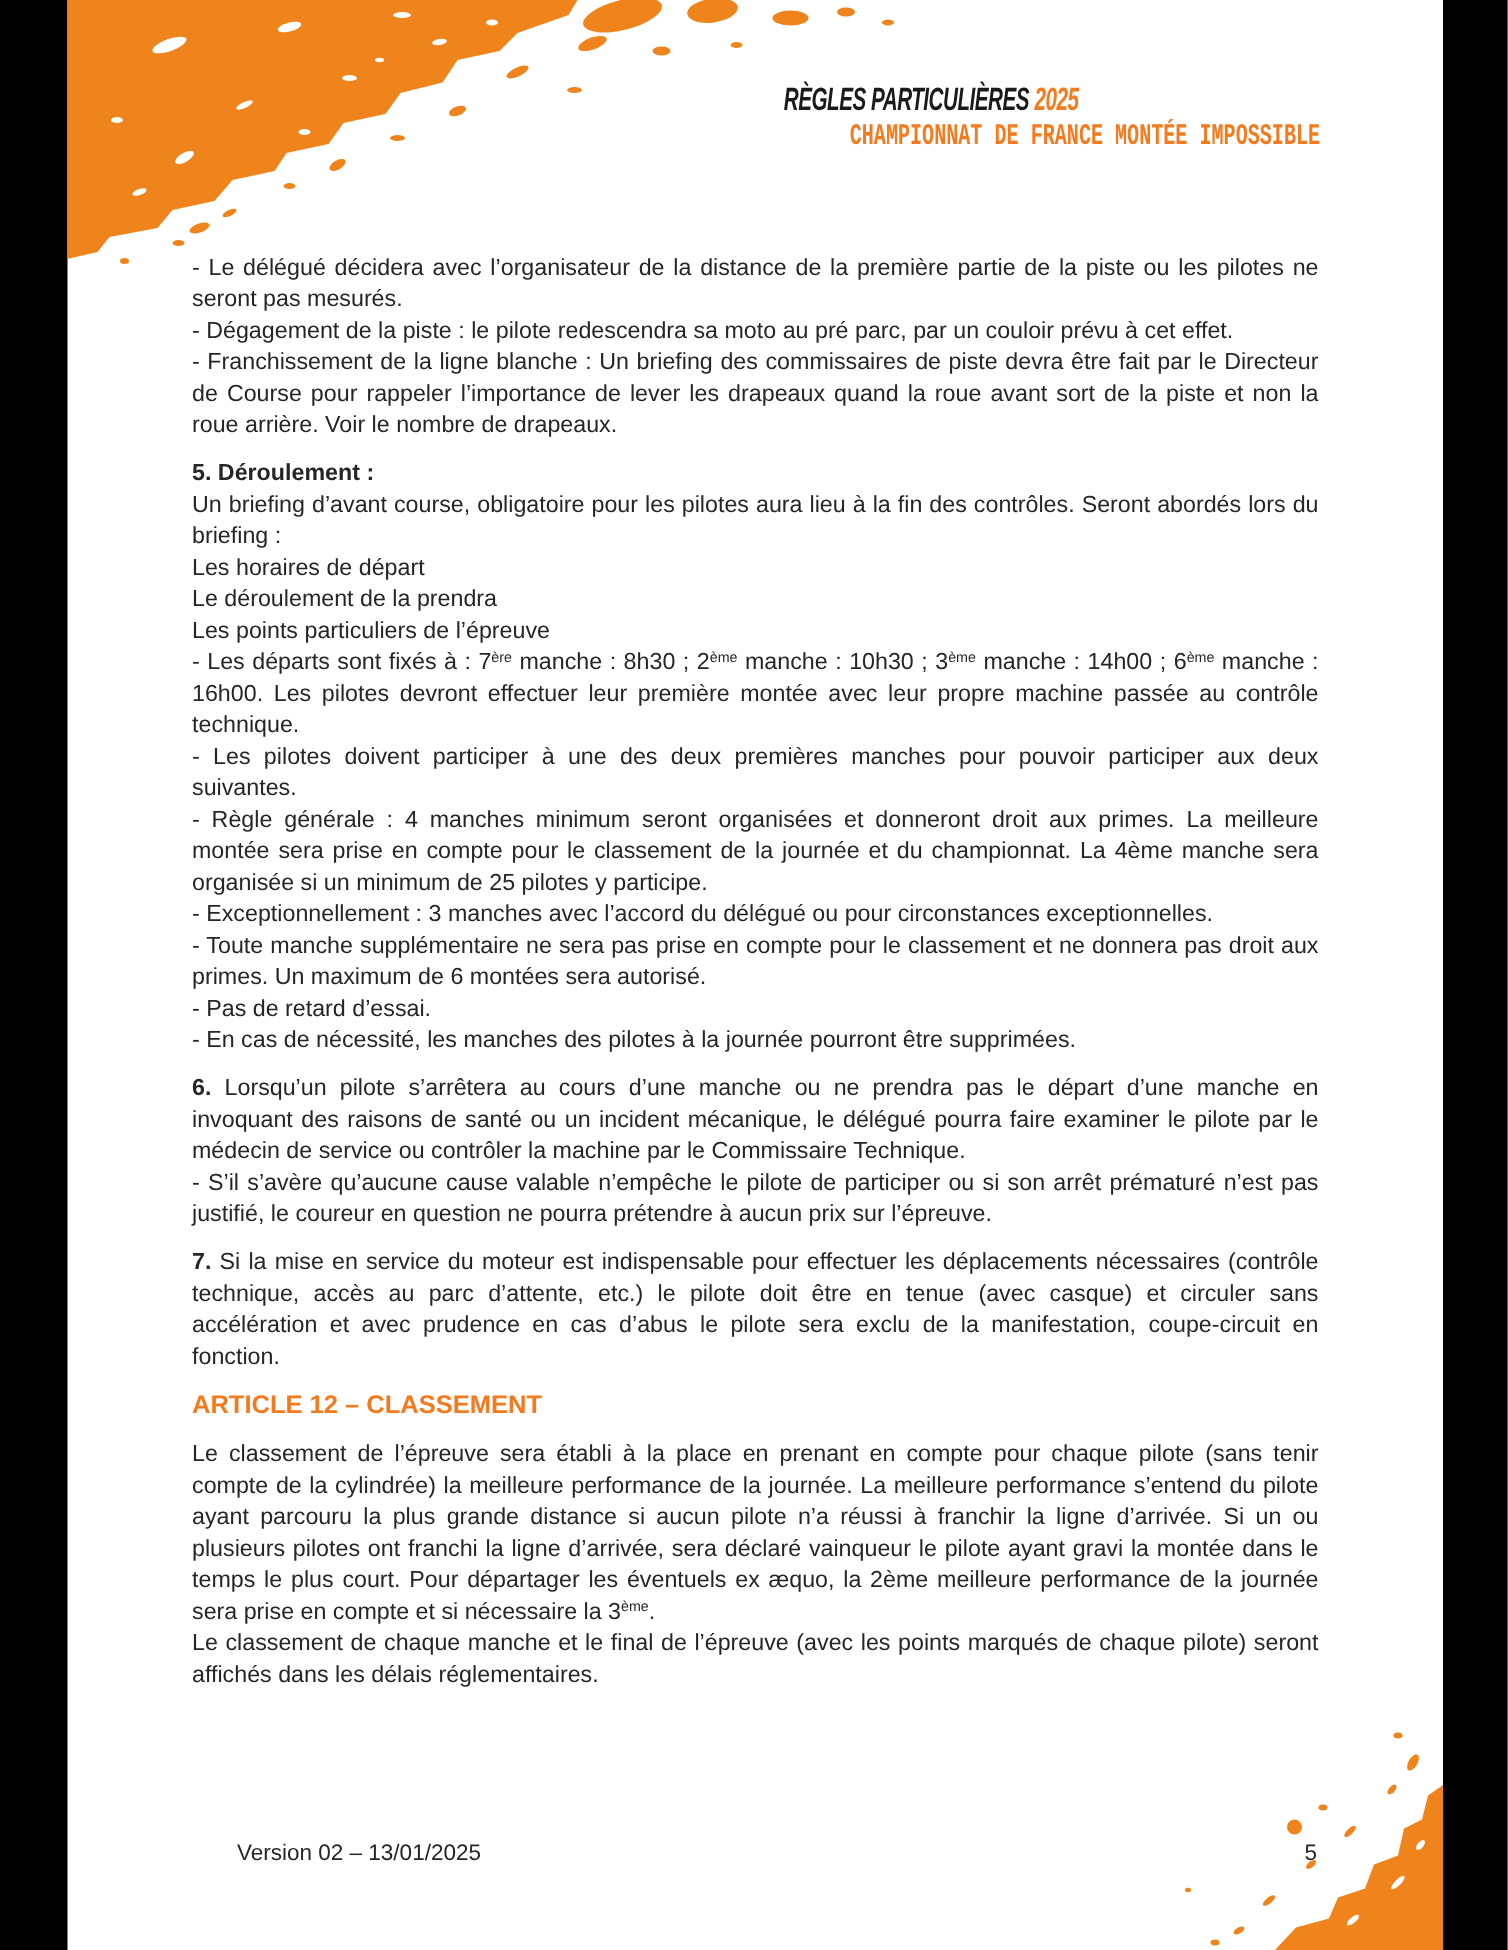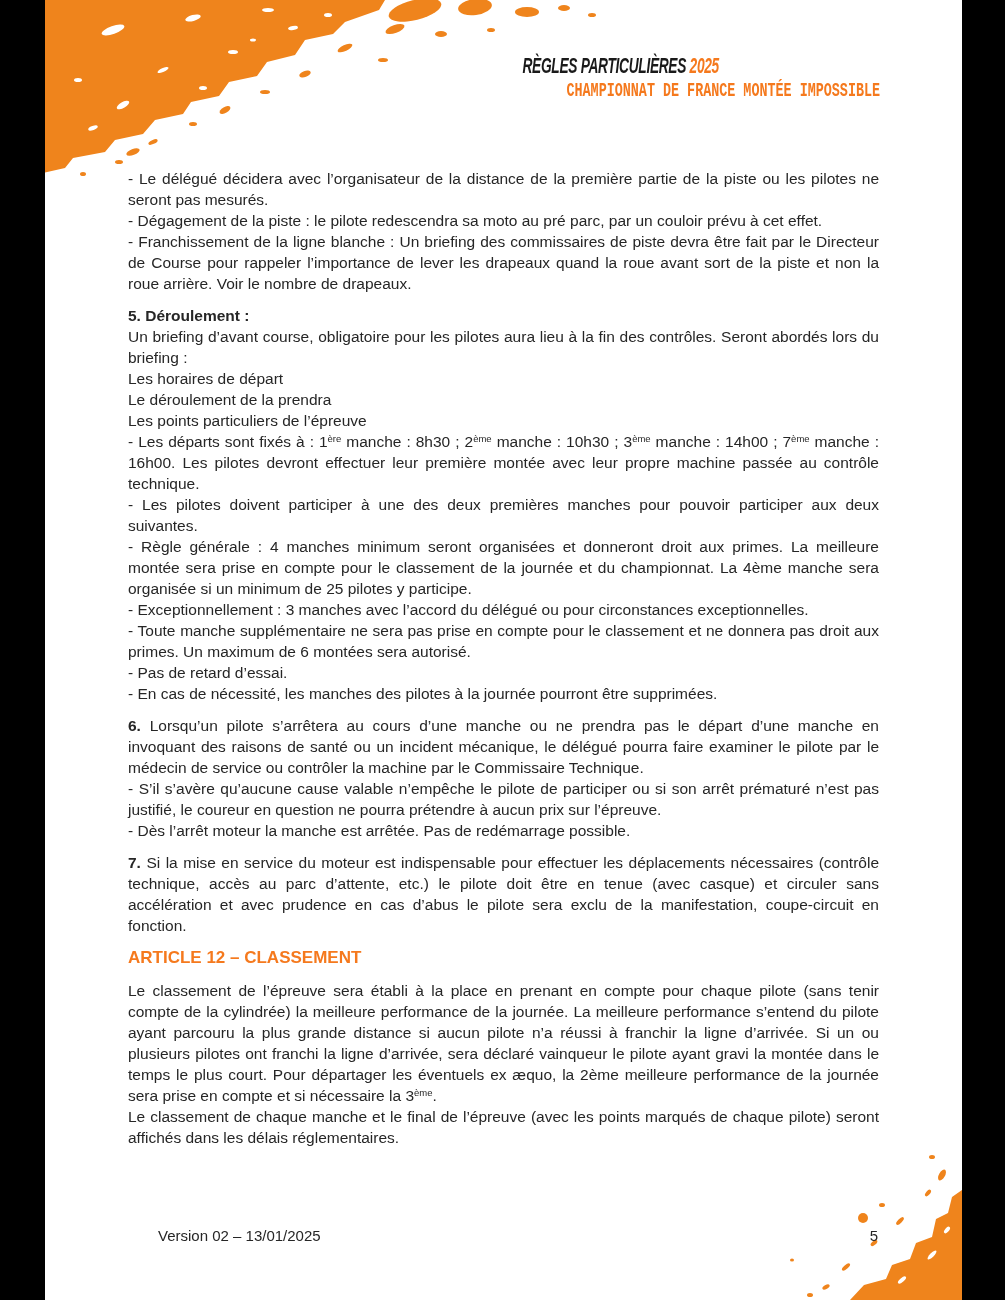--- a/index.html
+++ b/index.html
@@ -130,31 +130,30 @@
   <div class="content">
       <p class="p"><span>- Le délégué décidera avec l’organisateur de la distance de la première partie de la piste ou les pilotes ne seront pas mesurés.</span></p>
       <p class="p"><span>- Dégagement de la piste : le pilote redescendra sa moto au pré parc, par un couloir prévu à cet effet.</span></p>
       <p class="p"><span>- Franchissement de la ligne blanche : Un briefing des commissaires de piste devra être fait par le Directeur de Course pour rappeler l’importance de lever les drapeaux quand la roue avant sort de la piste et non la roue arrière. Voir le nombre de drapeaux.</span></p>
       <div class="gap"></div>
       <p class="p"><span class="b">5. Déroulement :</span></p>
       <p class="p"><span>Un briefing d’avant course, obligatoire pour les pilotes aura lieu à la fin des contrôles. Seront abordés lors du briefing :</span></p>
       <p class="p"><span>Les horaires de départ</span></p>
       <p class="p"><span>Le déroulement de la prendra</span></p>
       <p class="p"><span>Les points particuliers de l’épreuve</span></p>
-      <p class="p"><span>- Les départs sont fixés à : 1</span><sup>ère</sup><span> manche : 8h30 ; 2</span><sup>ème</sup><span> manche : 10h30 ; 3</span><sup>ème</sup><span> manche : 14h00 ; 7</span><sup>ème</sup><span> manche : 16h00. Les pilotes devront effectuer leur première montée avec leur propre machine passée au contrôle technique.</span></p>
+      <p class="p"><span>- Les départs sont fixés à : 7</span><sup>ère</sup><span> manche : 8h30 ; 2</span><sup>ème</sup><span> manche : 10h30 ; 3</span><sup>ème</sup><span> manche : 14h00 ; 6</span><sup>ème</sup><span> manche : 16h00. Les pilotes devront effectuer leur première montée avec leur propre machine passée au contrôle technique.</span></p>
       <p class="p"><span>- Les pilotes doivent participer à une des deux premières manches pour pouvoir participer aux deux suivantes.</span></p>
       <p class="p"><span>- Règle générale : 4 manches minimum seront organisées et donneront droit aux primes. La meilleure montée sera prise en compte pour le classement de la journée et du championnat. La 4ème manche sera organisée si un minimum de 25 pilotes y participe.</span></p>
       <p class="p"><span>- Exceptionnellement : 3 manches avec l’accord du délégué ou pour circonstances exceptionnelles.</span></p>
       <p class="p"><span>- Toute manche supplémentaire ne sera pas prise en compte pour le classement et ne donnera pas droit aux primes. Un maximum de 6 montées sera autorisé.</span></p>
       <p class="p"><span>- Pas de retard d’essai.</span></p>
       <p class="p"><span>- En cas de nécessité, les manches des pilotes à la journée pourront être supprimées.</span></p>
       <div class="gap"></div>
       <p class="p"><span class="b">6.</span><span> Lorsqu’un pilote s’arrêtera au cours d’une manche ou ne prendra pas le départ d’une manche en invoquant des raisons de santé ou un incident mécanique, le délégué pourra faire examiner le pilote par le médecin de service ou contrôler la machine par le Commissaire Technique.</span></p>
       <p class="p"><span>- S’il s’avère qu’aucune cause valable n’empêche le pilote de participer ou si son arrêt prématuré n’est pas justifié, le coureur en question ne pourra prétendre à aucun prix sur l’épreuve.</span></p>
-      <p class="p"><span>- Dès l’arrêt moteur la manche est arrêtée. Pas de redémarrage possible.</span></p>
       <div class="gap"></div>
       <p class="p"><span class="b">7.</span><span> Si la mise en service du moteur est indispensable pour effectuer les déplacements nécessaires (contrôle technique, accès au parc d’attente, etc.) le pilote doit être en tenue (avec casque) et circuler sans accélération et avec prudence en cas d’abus le pilote sera exclu de la manifestation, coupe-circuit en fonction.</span></p>
       <div class="gap"></div>
       <h2 class="h"><span>ARTICLE 12 – CLASSEMENT</span></h2>
       <div class="gap"></div>
       <p class="p"><span>Le classement de l’épreuve sera établi à la place en prenant en compte pour chaque pilote (sans tenir compte de la cylindrée) la meilleure performance de la journée. La meilleure performance s’entend du pilote ayant parcouru la plus grande distance si aucun pilote n’a réussi à franchir la ligne d’arrivée. Si un ou plusieurs pilotes ont franchi la ligne d’arrivée, sera déclaré vainqueur le pilote ayant gravi la montée dans le temps le plus court. Pour départager les éventuels ex æquo, la 2ème meilleure performance de la journée sera prise en compte et si nécessaire la 3</span><sup>ème</sup><span>.</span></p>
       <p class="p"><span>Le classement de chaque manche et le final de l’épreuve (avec les points marqués de chaque pilote) seront affichés dans les délais réglementaires.</span></p>
     </div>
 
   <div class="footer-version">Version 02 – 13/01/2025</div>

